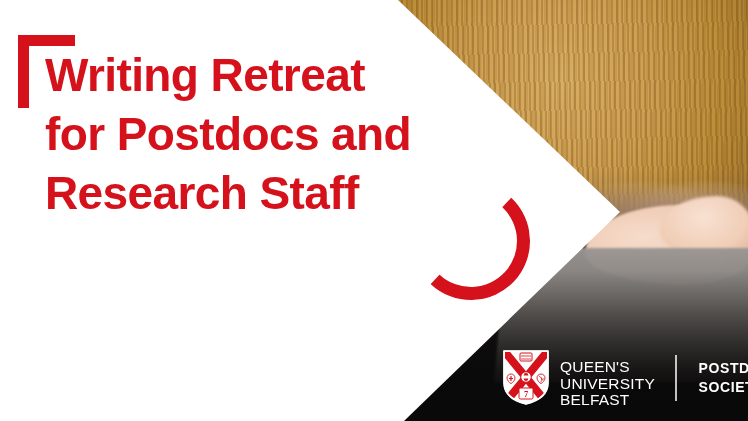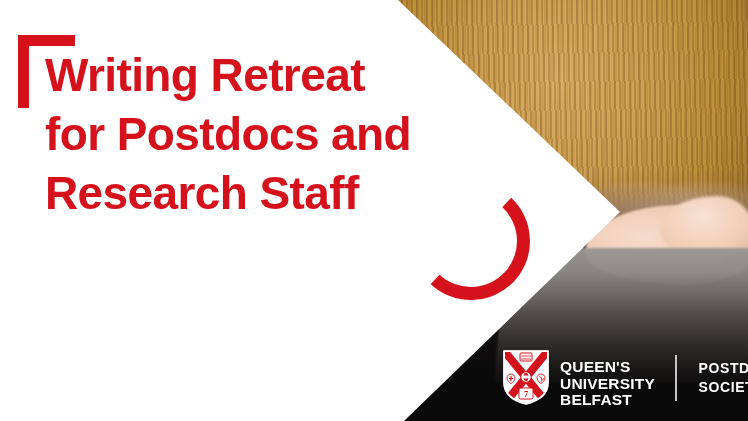--- a/index.html
+++ b/index.html
@@ -135,21 +135,21 @@
     align-items: center;
     gap: 11px;
   }
   .crest {
     width: 46px;
     height: 55px;
     flex: 0 0 auto;
   }
   .qub-wordmark {
     color: #ffffff;
-    font-weight: 700;
+    font-weight: 400;
     font-size: 15.5px;
     line-height: 16.5px;
     letter-spacing: 0.2px;
     white-space: pre-line;
     margin-top: 12px;
   }
   .logo-divider {
     width: 1.5px;
     height: 46px;
     background: rgba(255,255,255,0.75);

